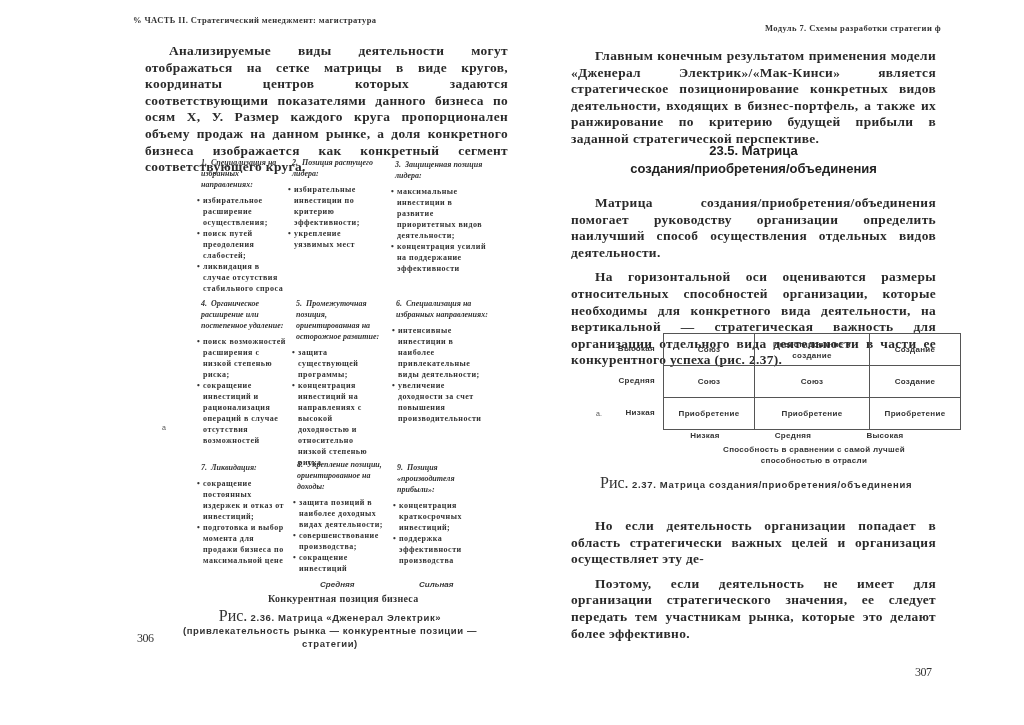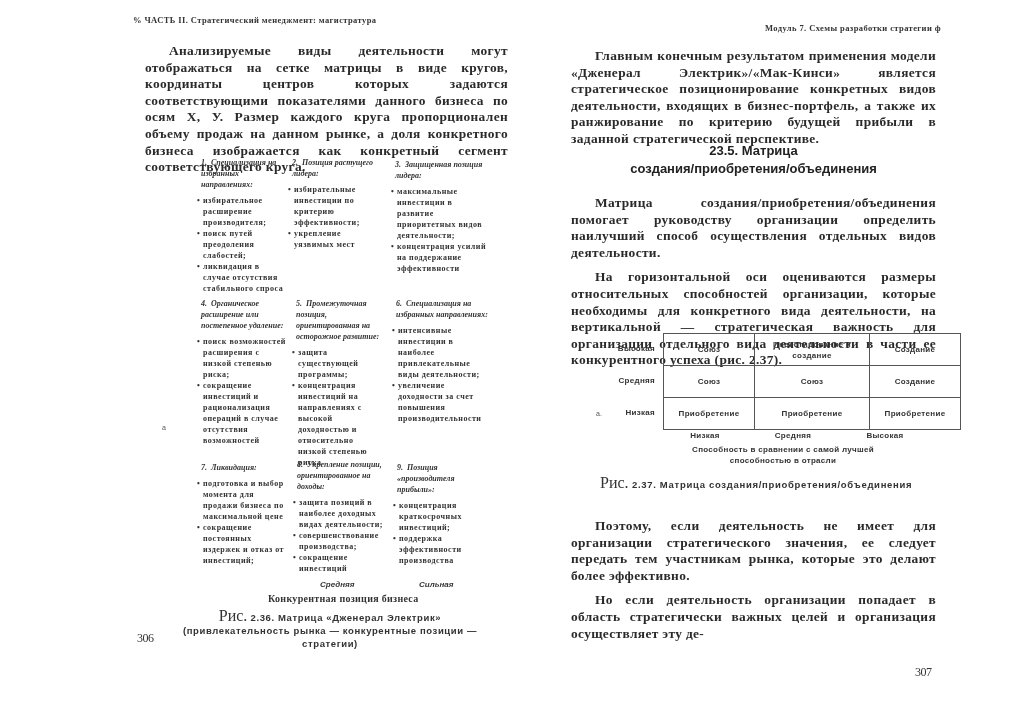--- a/index.html
+++ b/index.html
@@ -41,21 +41,21 @@
 <div>
   <div class="running-head rh-left">% ЧАСТЬ II. Стратегический менеджмент: магистратура</div>
 
   <div class="para" style="left:137px; top:35px; width:379px;">
     <p>Анализируемые виды деятельности могут отображаться на сетке матрицы в виде кругов, координаты центров которых задаются соответствующими показателями данного бизнеса по осям X, У. Размер каждого круга пропорционален объему продаж на данном рынке, а доля конкретного бизнеса изображается как конкретный сегмент соответствующего круга.</p>
   </div>
 
   <div>
     <div class="ge-cell" style="left:197px; top:157px; width:92px;">
       <div class="ge-title"><span class="num">1.</span><span>Специализация на избранных направлениях:</span></div>
-      <p class="ge-bullet">избирательное расширение производителя;</p>
+      <p class="ge-bullet">избирательное расширение осуществления;</p>
       <p class="ge-bullet">поиск путей преодоления слабостей;</p>
       <p class="ge-bullet">ликвидация в случае отсутствия стабильного спроса</p>
     </div>
     <div class="ge-cell" style="left:288px; top:157px; width:92px;">
       <div class="ge-title"><span class="num">2.</span><span>Позиция растущего лидера:</span></div>
       <p class="ge-bullet">избирательные инвестиции по критерию эффективности;</p>
       <p class="ge-bullet">укрепление уязвимых мест</p>
     </div>
     <div class="ge-cell" style="left:391px; top:159px; width:100px;">
       <div class="ge-title"><span class="num">3.</span><span>Защищенная позиция лидера:</span></div>
@@ -74,22 +74,22 @@
       <p class="ge-bullet">концентрация инвестиций на направлениях с высокой доходностью и относительно низкой степенью риска</p>
     </div>
     <div class="ge-cell" style="left:392px; top:298px; width:100px;">
       <div class="ge-title"><span class="num">6.</span><span>Специализация на избранных направлениях:</span></div>
       <p class="ge-bullet">интенсивные инвестиции в наиболее привлекательные виды деятельности;</p>
       <p class="ge-bullet">увеличение доходности за счет повышения производительности</p>
     </div>
 
     <div class="ge-cell" style="left:197px; top:462px; width:94px;">
       <div class="ge-title"><span class="num">7.</span><span>Ликвидация:</span></div>
+      <p class="ge-bullet">сокращение постоянных издержек и отказ от инвестиций;</p>
       <p class="ge-bullet">подготовка и выбор момента для продажи бизнеса по максимальной цене</p>
-      <p class="ge-bullet">сокращение постоянных издержек и отказ от инвестиций;</p>
     </div>
     <div class="ge-cell" style="left:293px; top:459px; width:100px;">
       <div class="ge-title"><span class="num">8.</span><span>Укрепление позиции, ориентированное на доходы:</span></div>
       <p class="ge-bullet">защита позиций в наиболее доходных видах деятельности;</p>
       <p class="ge-bullet">совершенствование производства;</p>
       <p class="ge-bullet">сокращение инвестиций</p>
     </div>
     <div class="ge-cell" style="left:393px; top:462px; width:90px;">
       <div class="ge-title"><span class="num">9.</span><span>Позиция «производителя прибыли»:</span></div>
       <p class="ge-bullet">концентрация краткосрочных инвестиций;</p>
@@ -150,29 +150,29 @@
         <td>Приобретение</td>
         <td>Приобретение</td>
         <td>Приобретение</td>
       </tr>
     </tbody>
       </table>
 
     <div class="cm-col-label" style="left:660px; top:431px;">Низкая</div>
     <div class="cm-col-label" style="left:748px; top:431px;">Средняя</div>
     <div class="cm-col-label" style="left:840px; top:431px;">Высокая</div>
-    <div class="cm-axis" style="left:645px; top:444px; width:276px;">
+    <div class="cm-axis" style="left:676px; top:444px; width:276px;">
       <div>Способность в сравнении с самой лучшей</div>
       <div>способностью в отрасли</div>
     </div>
   </div>
 
   <div class="caption" style="left:600px; top:474px; width:330px; text-align:left; letter-spacing:0.7px;">
     <span class="ris">Рис.</span> <span>2.37. Матрица создания/приобретения/объединения</span>
   </div>
 
   <div class="para" style="left:563px; top:510px; width:381px;">
+    <p>Но если деятельность организации попадает в область стратегически важных целей и организация осуществляет эту де-</p>
     <p>Поэтому, если деятельность не имеет для организации стратегического значения, ее следует передать тем участникам рынка, которые это делают более эффективно.</p>
-    <p>Но если деятельность организации попадает в область стратегически важных целей и организация осуществляет эту де-</p>
   </div>
 
   <div class="page-num" style="left:915px; top:665px;">307</div>
 </div>
 
 </body></html>

